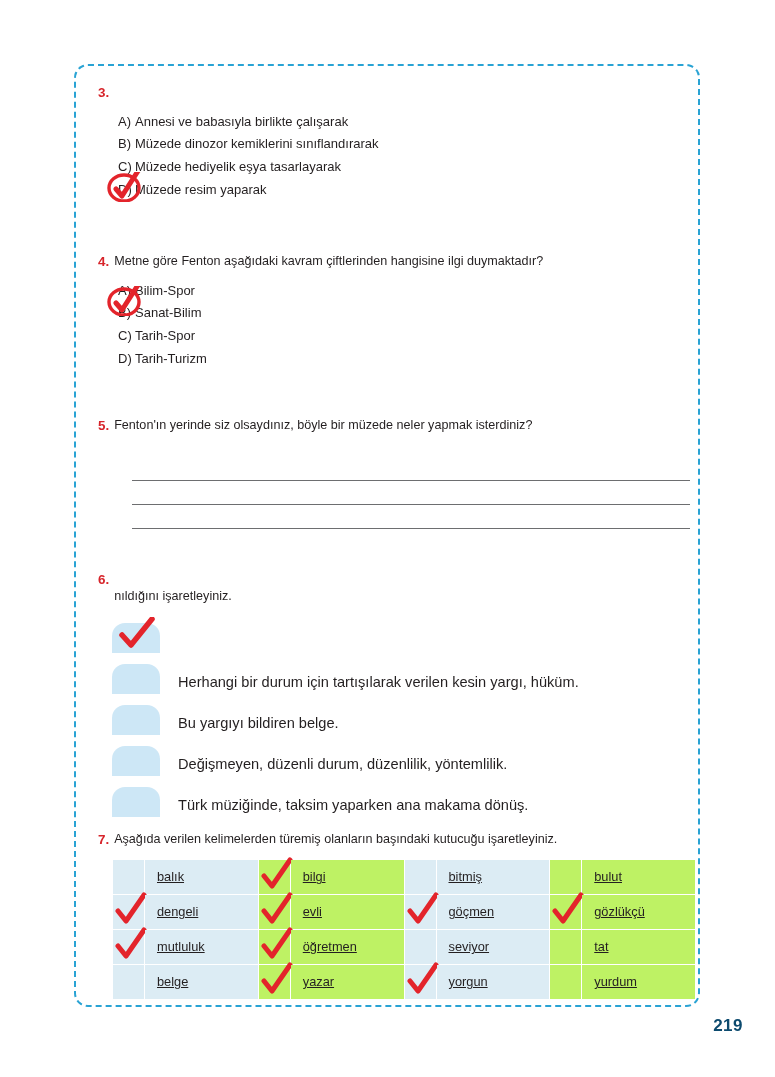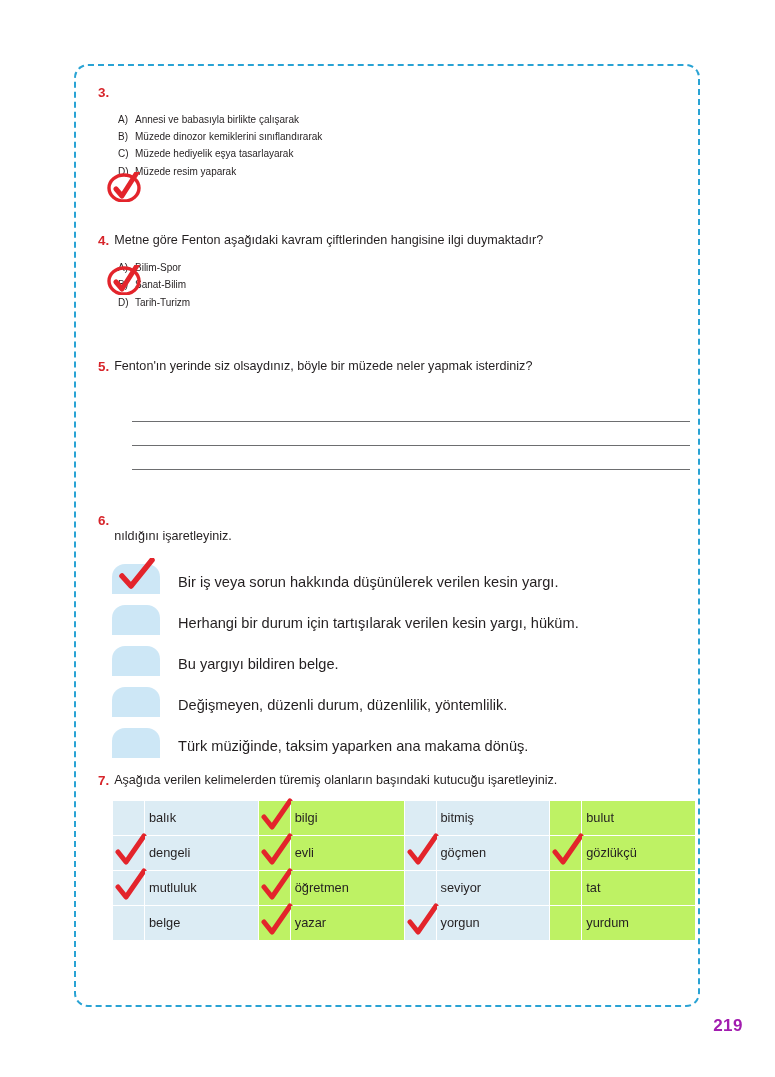--- a/index.html
+++ b/index.html
@@ -46,21 +46,21 @@
     margin-right: 5px;
     flex: none;
   }
   .q-text { font-size: 12.6px; }
 
   .options {
     margin-top: 9px;
     margin-left: 20px;
   }
   .option {
-    font-size: 10px;
+    font-size: 13px;
     line-height: 1.74;
     white-space: nowrap;
   }
   .opt-letter { display: inline-block; width: 17px; }
 
   
   .mark-circle {
     position: absolute;
     width: 40px; height: 30px;
     pointer-events: none;
@@ -111,36 +111,36 @@
   }
   .word-table td {
     height: 35px;
     border: 1px solid #ffffff;
     font-size: 12.8px;
     vertical-align: middle;
     position: relative;
     padding: 0;
   }
   td.chk { width: 32px; }
-  td.word { padding-left: 4px; }
+  td.word { padding-left: 12px; text-decoration: underline; }
   .c-blue { background: #dcecf4; }
   .c-pink { background: #bef264; margin-top: 32px; }
   td.chk .tick {
     position: absolute;
     left: 0px; top: -4px;
     width: 34px; height: 38px;
   }
 
   
   #page-number {
     position: absolute;
     right: 32px; top: 1016px;
     font-size: 17px;
     font-weight: bold;
-    color: #a21caf;
+    color: #0c4a6e;
     letter-spacing: 0.5px;
   }
 
   
   .watermark {
     position: absolute;
     left: 250px; top: 420px;
     width: 300px; height: 300px;
     opacity: 0.045;
     pointer-events: none;
@@ -188,20 +188,23 @@
         <span class="q-text">Metne göre Fenton aşağıdaki kavram çiftlerinden hangisine ilgi duymaktadır?</span>
       </div>
       <div class="options">
         <div class="option">
           <span class="opt-letter">A)</span><span>Bilim-Spor</span>
         </div>
         <div class="option">
           <span class="opt-letter">B)</span><span>Sanat-Bilim</span>
         </div>
         <div class="option">
+          <span class="opt-letter">C)</span><span>Tarih-Spor</span>
+        </div>
+        <div class="option">
           <span class="opt-letter">D)</span><span>Tarih-Turizm</span>
         </div>
       </div>
       <div class="mark-circle" style="left:7px; top:33px;">
         <svg viewBox="0 0 40 30">
           <ellipse cx="19" cy="16" rx="15" ry="13" fill="none" stroke="#e3242b" stroke-width="3.4"></ellipse>
           <path d="M11 17 L17 24 L33 -1" fill="none" stroke="#e3242b" stroke-width="5" stroke-linecap="round" stroke-linejoin="round"></path>
         </svg>
       </div>
     </div>
@@ -228,21 +231,20 @@
       </div>
 
       <div class="meaning-list">
 
         <div class="meaning-row">
           <div class="tab-box">
             <svg class="tick" viewBox="0 0 40 34">
               <path d="M6 18 L15 28 L36 2" fill="none" stroke="#e3242b" stroke-width="5.5" stroke-linecap="round" stroke-linejoin="round"></path>
             </svg>
           </div>
-          <div class="meaning-text">Bir iş veya sorun hakkında düşünülerek verilen kesin yargı.</div>
         </div>
 
         <div class="meaning-row">
           <div class="tab-box"></div>
           <div class="meaning-text">Herhangi bir durum için tartışılarak verilen kesin yargı, hüküm.</div>
         </div>
 
         <div class="meaning-row">
           <div class="tab-box"></div>
           <div class="meaning-text">Bu yargıyı bildiren belge.</div>

